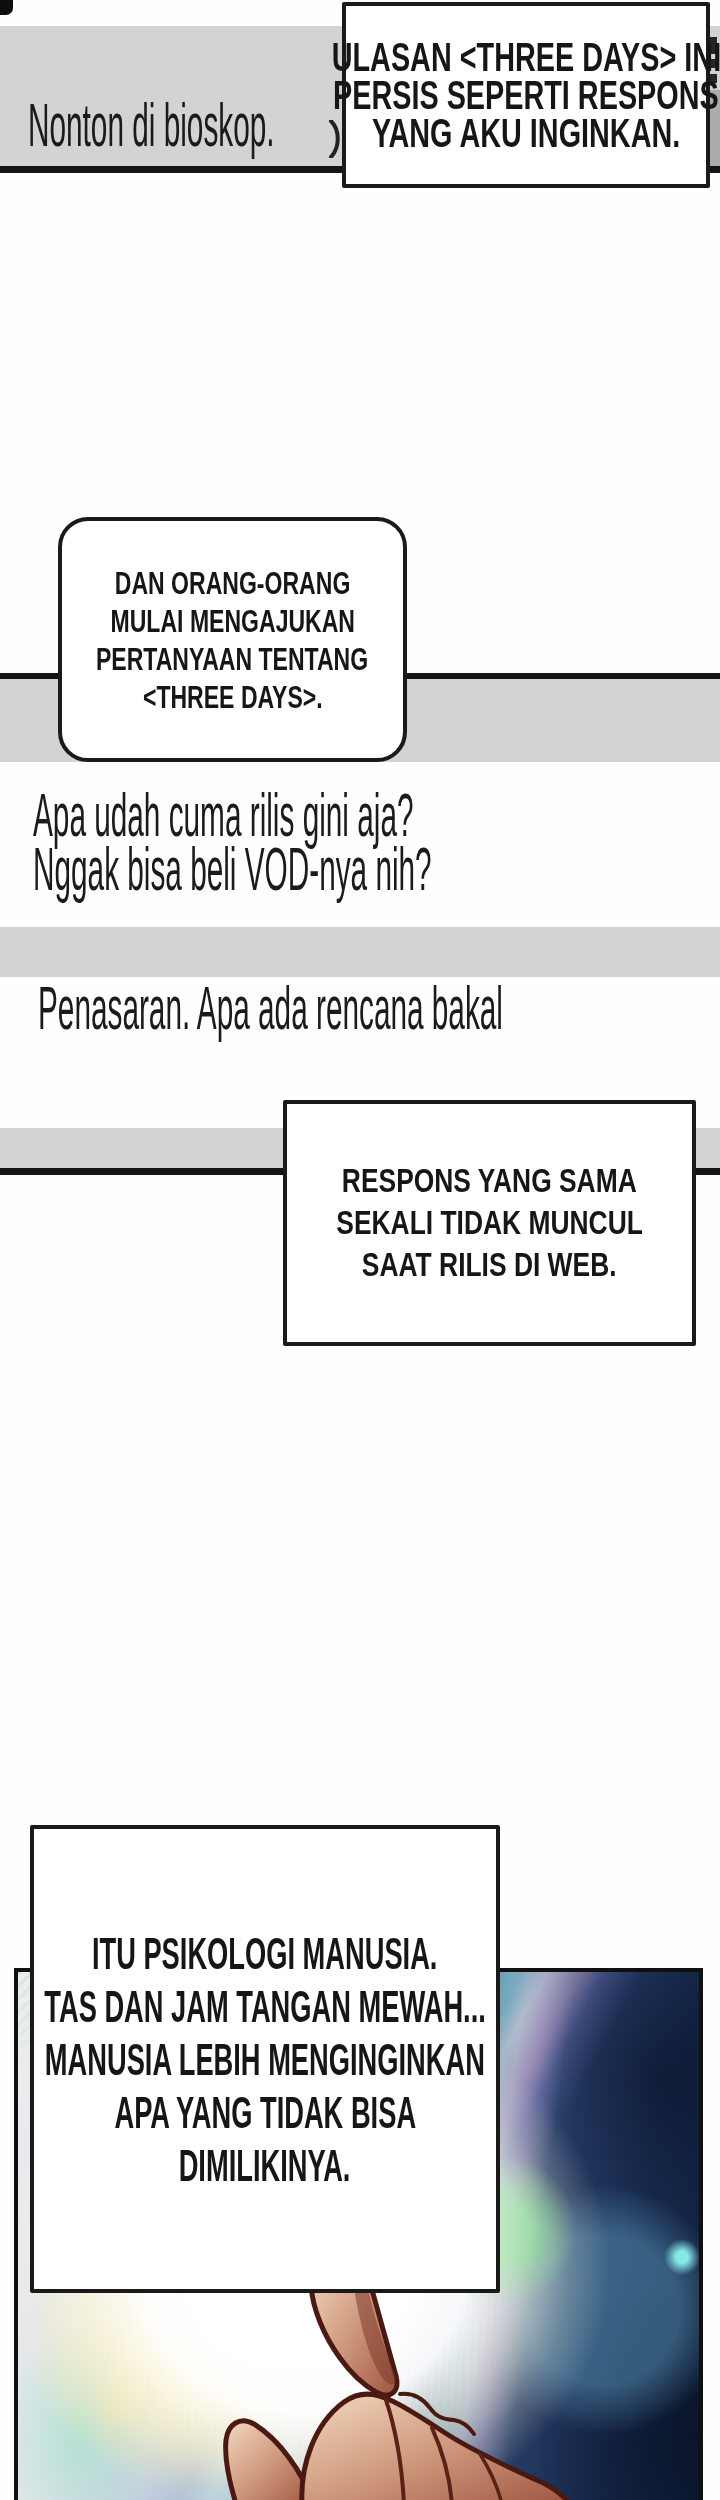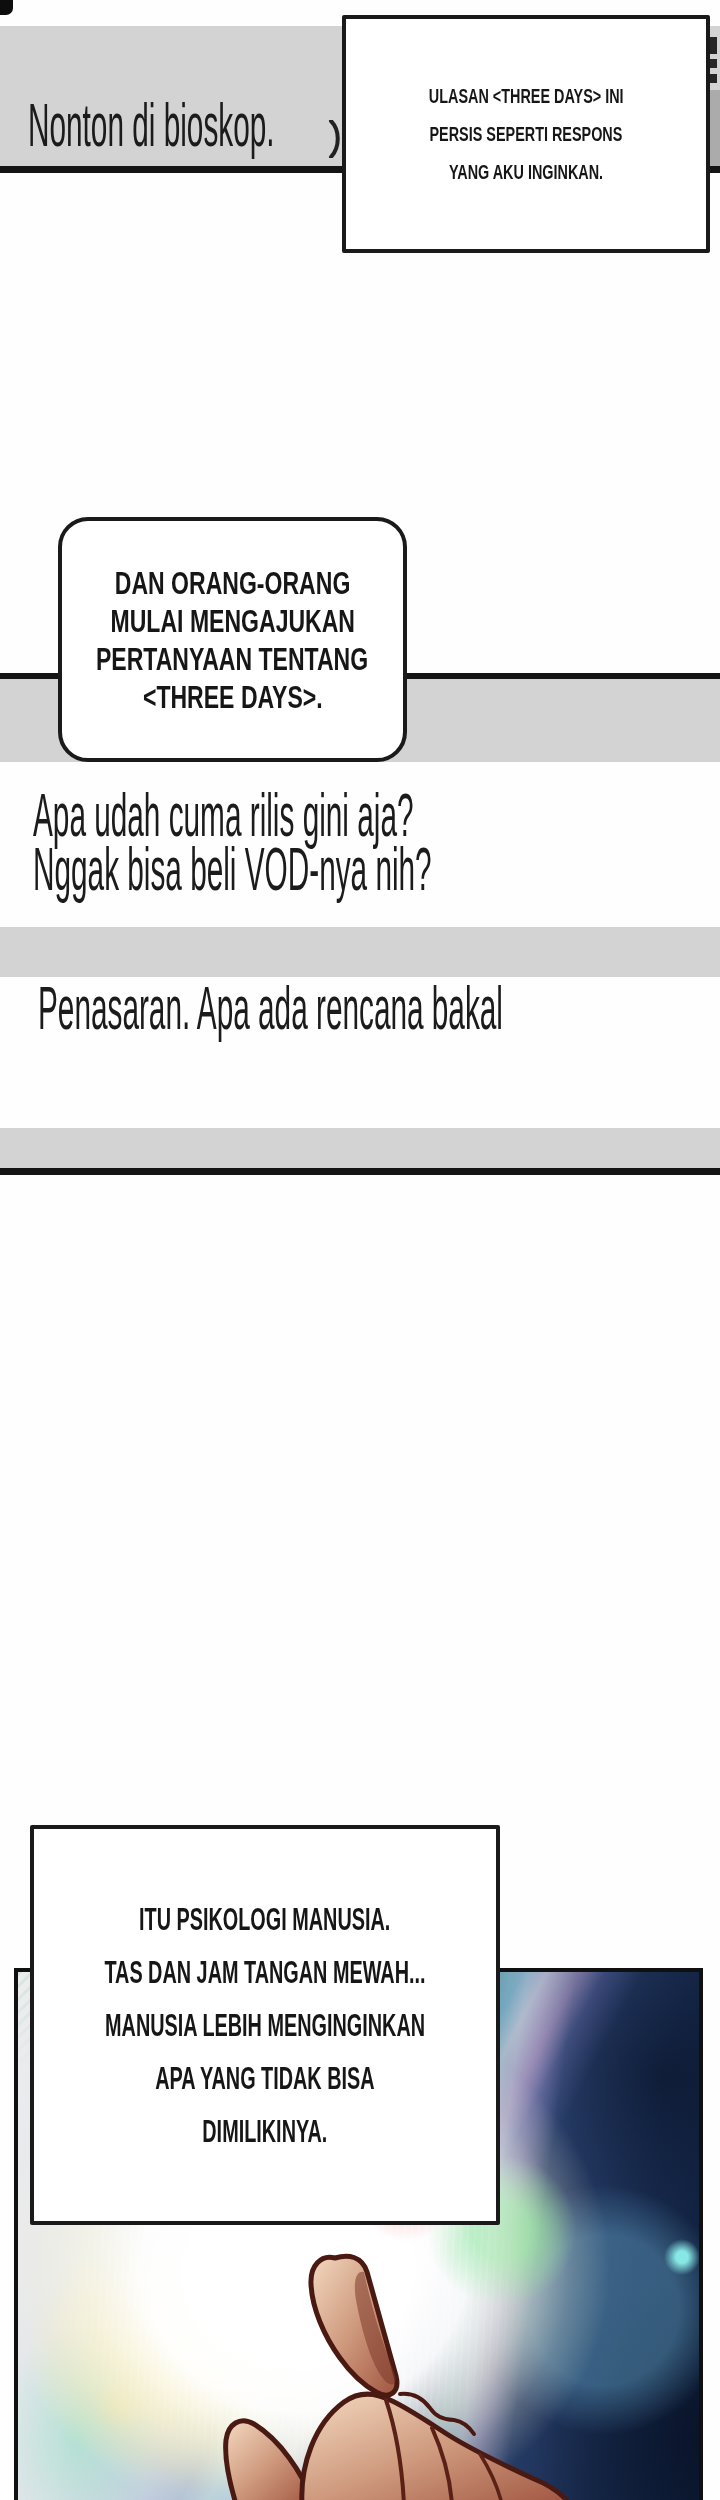--- a/index.html
+++ b/index.html
@@ -90,21 +90,21 @@
 
   <div class="edge-dash" style="left:708px;top:37px;width:9px;height:17px;"></div>
   <div class="edge-dash" style="left:708px;top:59px;width:9px;height:9px;"></div>
   <div class="edge-dash" style="left:708px;top:74px;width:9px;height:9px;"></div>
   <div class="edge-bar" style="left:710px;top:90px;width:10px;height:76px;"></div>
 
   <svg class="squiggle" style="left:328px;top:120px;" width="14" height="38" viewBox="0 0 14 38">
     <path d="M3,1 C12,10 12,27 3,37" fill="none" stroke="#222222" stroke-width="4" stroke-linecap="round"></path>
   </svg>
 
-  <div class="bubble b123" style="left:342px;top:15px;width:368px;height:238px;font-size:20px;line-height:38px;">
+  <div class="bubble b123" style="left:342px;top:2px;width:368px;height:186px;font-size:40px;line-height:38px;">
     <div class="ln">ULASAN &lt;THREE DAYS&gt; INI</div>
     <div class="ln">PERSIS SEPERTI RESPONS</div>
     <div class="ln">YANG AKU INGINKAN.</div>
   </div>
 
   <div class="divider" style="top:673px;height:6px;"></div>
   <div class="strip" style="top:679px;height:83px;"></div>
 
   <div class="bubble b123" style="left:58px;top:517px;width:349px;height:245px;font-size:32px;line-height:38px;border-radius:30px;">
     <div class="ln">DAN ORANG-ORANG</div>
@@ -122,20 +122,25 @@
 
   <div class="strip" style="top:927px;height:50px;"></div>
 
   <div class="narr" style="left:38px;top:977px;font-size:62px;line-height:62px;">
     <span class="cond">Penasaran. Apa ada rencana bakal</span>
   </div>
 
   <div class="strip" style="top:1128px;height:40px;"></div>
   <div class="divider" style="top:1168px;height:7px;"></div>
 
+  <div class="bubble b123" style="left:283px;top:1100px;width:413px;height:246px;font-size:33px;line-height:42px;">
+    <div class="ln" style="transform:scaleX(0.80);">RESPONS YANG SAMA</div>
+    <div class="ln" style="transform:scaleX(0.80);">SEKALI TIDAK MUNCUL</div>
+    <div class="ln" style="transform:scaleX(0.80);">SAAT RILIS DI WEB.</div>
+  </div>
 
   <div class="panel">
     <div class="panel-base"></div>
     <div class="comb"></div>
     <div class="flare-bands"></div>
     <div class="corner-streak"></div>
     <div class="white-slash"></div>
     <svg class="hand-svg" width="689" height="532" viewBox="0 0 689 532">
       <defs>
         <linearGradient id="skin" x1="0" y1="0" x2="1" y2="1">
@@ -160,21 +165,21 @@
                C534,514 546,524 552,532 Z" fill="url(#skin)" stroke="#4a1a12" stroke-width="5" stroke-linejoin="round"></path>
 
       <path d="M382,422 Q400,420 412,436 Q420,448 436,448 Q448,450 456,462" fill="none" stroke="#4a1a12" stroke-width="4" stroke-linecap="round"></path>
 
       <path d="M368,428 C378,458 384,494 386,532" fill="none" stroke="#5a2117" stroke-width="4" stroke-linecap="round"></path>
       <path d="M414,456 C424,478 432,506 434,532" fill="none" stroke="#5a2117" stroke-width="4" stroke-linecap="round"></path>
       <path d="M462,482 C472,498 480,516 484,532" fill="none" stroke="#5a2117" stroke-width="3.5" stroke-linecap="round"></path>
     </svg>
   </div>
 
-  <div class="bubble b4" style="left:30px;top:1825px;width:470px;height:400px;font-size:32px;line-height:53px;">
+  <div class="bubble b4" style="left:30px;top:1825px;width:470px;height:468px;font-size:44px;line-height:53px;">
     <div class="ln">ITU PSIKOLOGI MANUSIA.</div>
     <div class="ln">TAS DAN JAM TANGAN MEWAH...</div>
     <div class="ln">MANUSIA LEBIH MENGINGINKAN</div>
     <div class="ln">APA YANG TIDAK BISA</div>
     <div class="ln">DIMILIKINYA.</div>
   </div>
 
 </div>
 
 </body></html>

